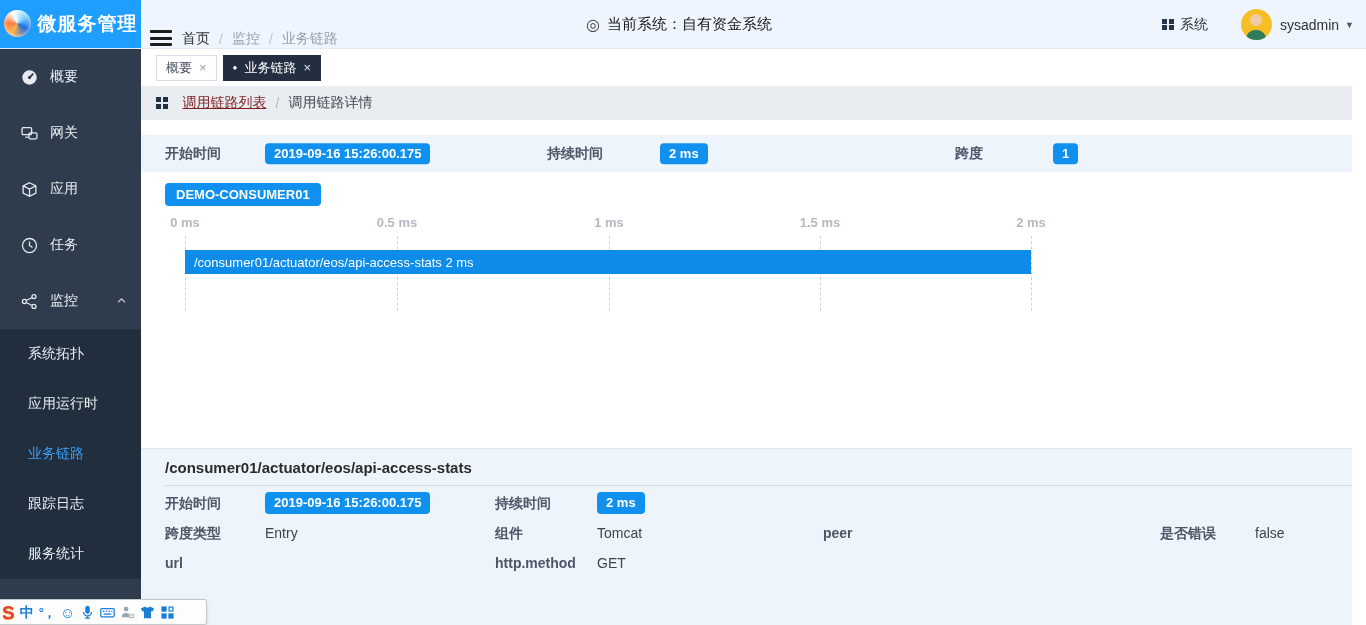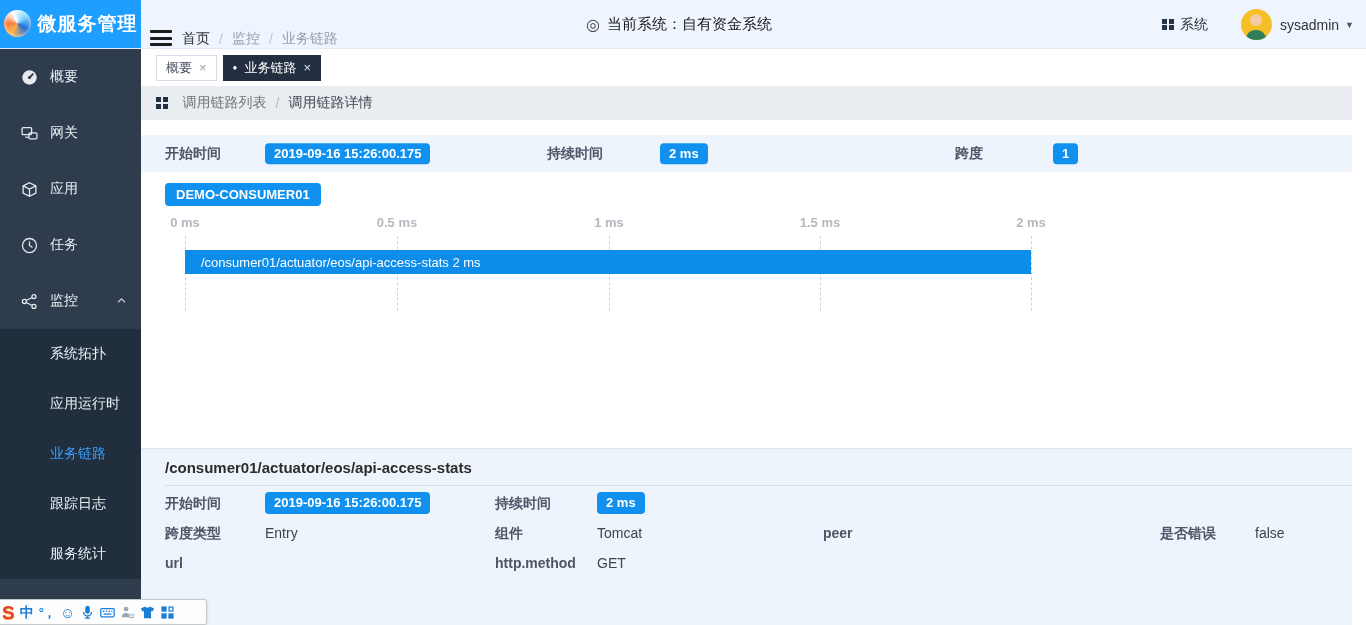--- a/index.html
+++ b/index.html
@@ -42,39 +42,39 @@
 
   
   .sidebar { position:absolute; left:0; top:49px; width:141px; height:576px;
     background:#2e3c4e; color:#eceff3; }
   .menu-item { height:56px; display:flex; align-items:center; padding-left:21px;
     font-size:14px; cursor:pointer; position:relative; }
   .menu-item svg { width:17px; height:17px; margin-right:12px; color:#e7eaee; }
   .chev { position:absolute; right:14px; top:50%; transform:translateY(-50%); }
   .chev svg { width:11px; height:11px; margin:0; color:#c4cad3; }
   .submenu { background:#202e3d; }
-  .sub-item { height:50px; display:flex; align-items:center; padding-left:50px;
+  .sub-item { height:50px; display:flex; align-items:center; padding-left:28px;
     font-size:14px; cursor:pointer; color:#eceff3; }
   .sub-item.active { color:#3f9ff8; }
 
   
   .main { position:absolute; left:141px; top:49px; width:1225px; height:576px; background:#fff; }
 
   .tabbar { height:37px; background:#fff; display:flex; align-items:center; padding-left:15px; gap:6px; }
   .tab { height:26px; display:inline-flex; align-items:center; padding:0 9px; font-size:13px;
     border:1px solid #d8dce5; background:#fff; color:#495060; cursor:pointer; gap:7px; }
   .tab .x { color:#9aa0aa; font-size:13px; cursor:pointer; }
   .tab.active { background:#232e41; border-color:#232e41; color:#fff; }
   .tab.active .x { color:#e3e6ec; }
   .tab .dot { font-size:8px; color:#fff; }
 
   .crumbbar { height:34px; width:calc(100% - 14px); background:#e9edf2; display:flex;
     align-items:center; padding-left:15px; font-size:14px; gap:9px; }
   .crumbbar .grid4 i { background:#222f41; }
-  .crumb-link { color:#737373; cursor:pointer; }
+  .crumb-link { color:#7f1d1d; cursor:pointer;text-decoration:underline; }
   .crumb-sep { color:#b3b8bf; }
   .crumb-cur { color:#43484f; }
 
   .gap14 { height:15px; background:#fff; }
 
   .info-row { height:37px; width:calc(100% - 14px); background:#eef4fc; position:relative; }
   .flabel { position:absolute; top:50%; transform:translateY(-50%); font-size:14px;
     font-weight:bold; color:#4d5666; white-space:nowrap; }
   .badge { position:absolute; top:50%; transform:translateY(-50%); background:#1191ef;
     color:#fff; font-size:13px; font-weight:bold; padding:3px 9px; border-radius:4px;
@@ -82,21 +82,21 @@
 
   .trace-panel { position:relative; height:276px; background:#fff;border-radius:23px; }
   .svc-badge { position:absolute; left:24px; top:11px; background:#1191ef; color:#fff;
     font-size:13px; font-weight:bold; padding:4px 11px; border-radius:4px; cursor:pointer; }
   .tick { position:absolute; top:43px; transform:translateX(-50%); font-size:13px;
     font-weight:bold; color:#b4b9c0; white-space:nowrap; }
   .gridline { position:absolute; top:64px; height:75px; width:0;
     border-left:1px dashed #d2d2d2; }
   .trace-bar { position:absolute; left:44px; top:78px; width:846px; height:24px;
     background:#0d8ce9; color:#fff; font-size:13px; display:flex; align-items:center;
-    padding-left:16px; cursor:pointer; white-space:nowrap; overflow:hidden; }
+    padding-left:9px; cursor:pointer; white-space:nowrap; overflow:hidden; }
 
   .detail { position:relative; height:178px; width:calc(100% - 14px); background:#eef4fc;
     border-top:1px solid #e0e5ea; }
   .detail-title { margin:0 0 0 24px; padding:10px 0 9px 0; border-bottom:1px solid #d8dcе1;
     border-bottom:1px solid #d8dce1; font-size:15px; font-weight:bold; color:#2b2b2b; }
   .dlabel { position:absolute; font-size:14px; font-weight:bold; color:#4d5666; white-space:nowrap; }
   .dvalue { position:absolute; font-size:14px; color:#3f444b; white-space:nowrap; }
   .dbadge { position:absolute; background:#1191ef; color:#fff; font-size:13px; font-weight:bold;
     padding:3px 9px; border-radius:4px; white-space:nowrap; line-height:1.2; }
   .url-val { position:absolute; left:124px; top:106px; width:216px; font-size:14px;

